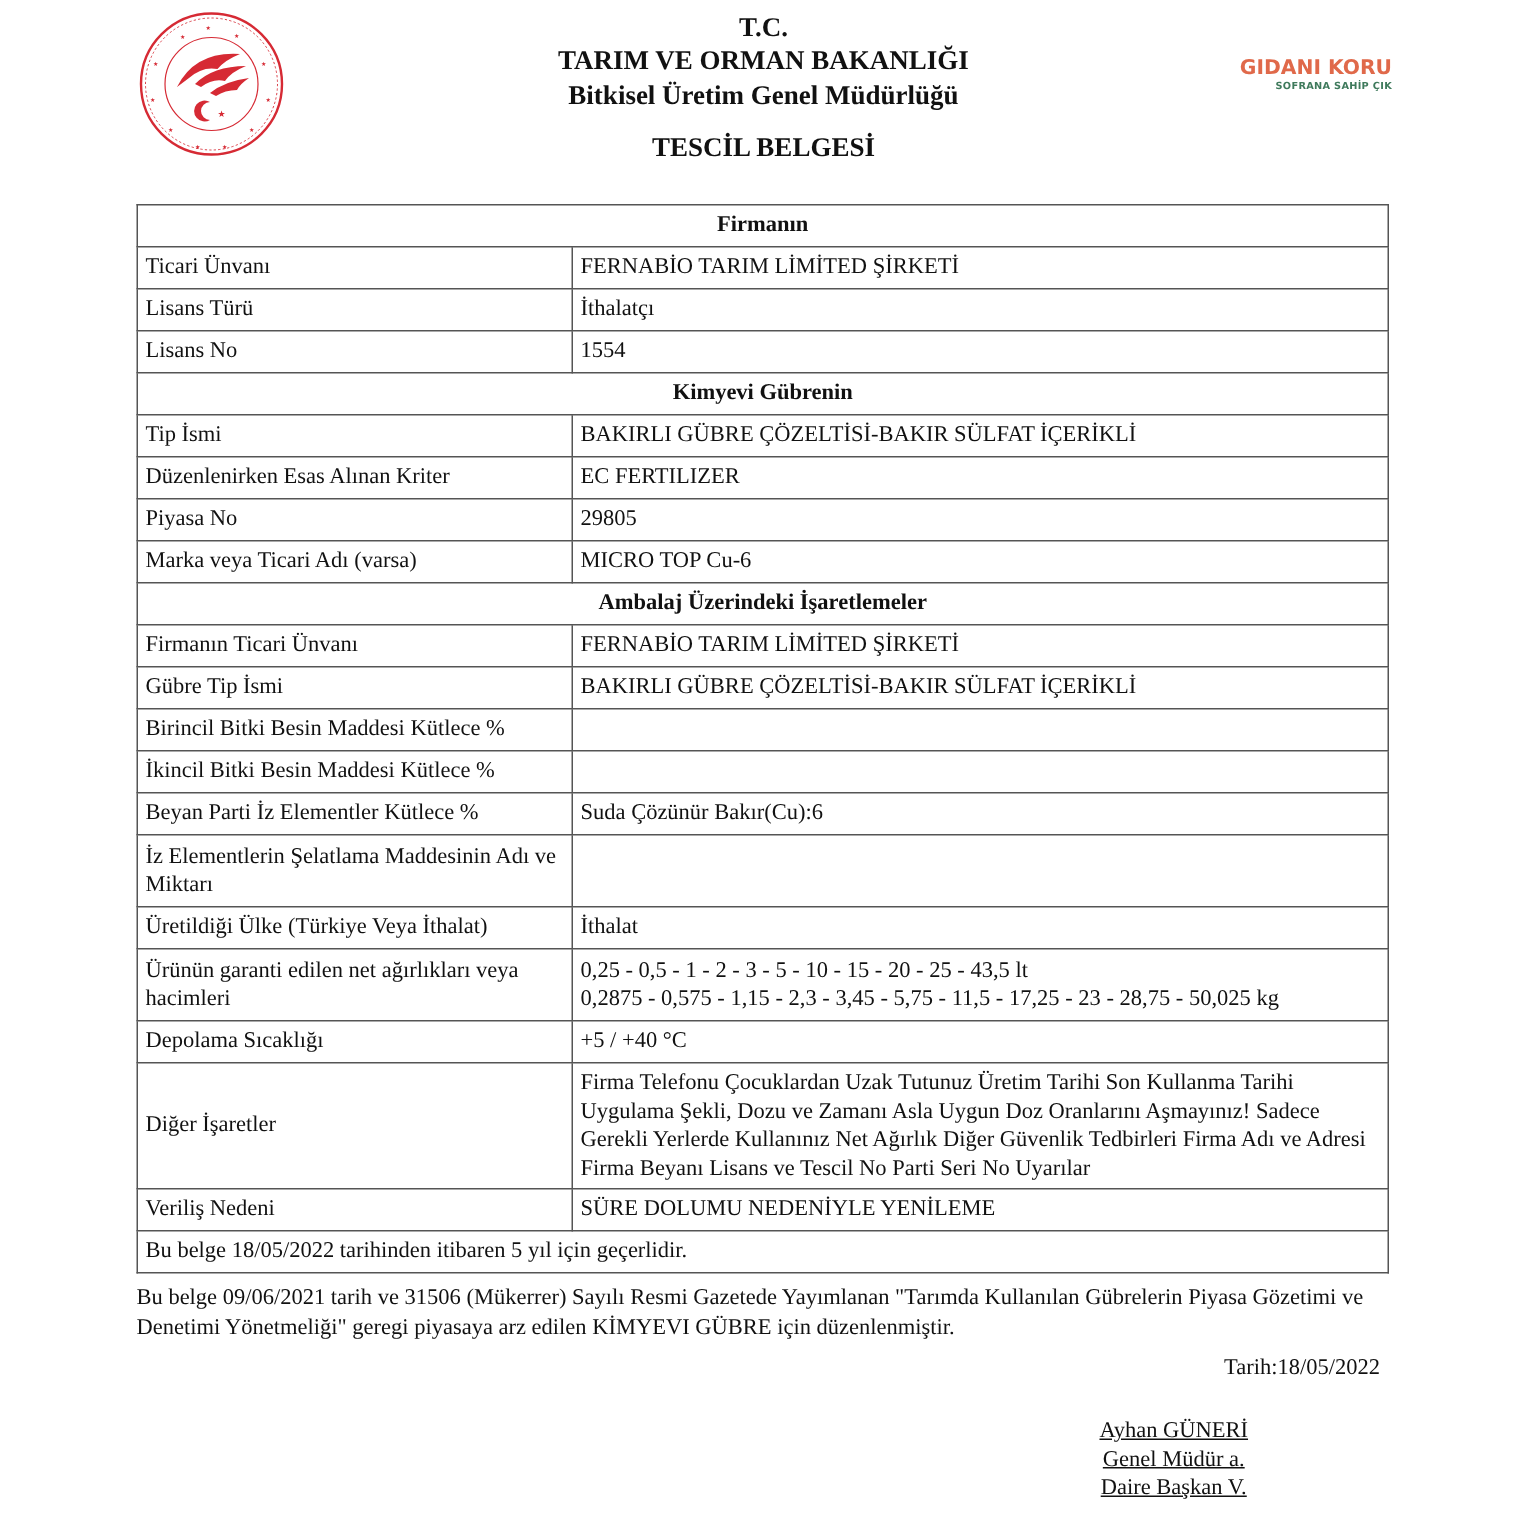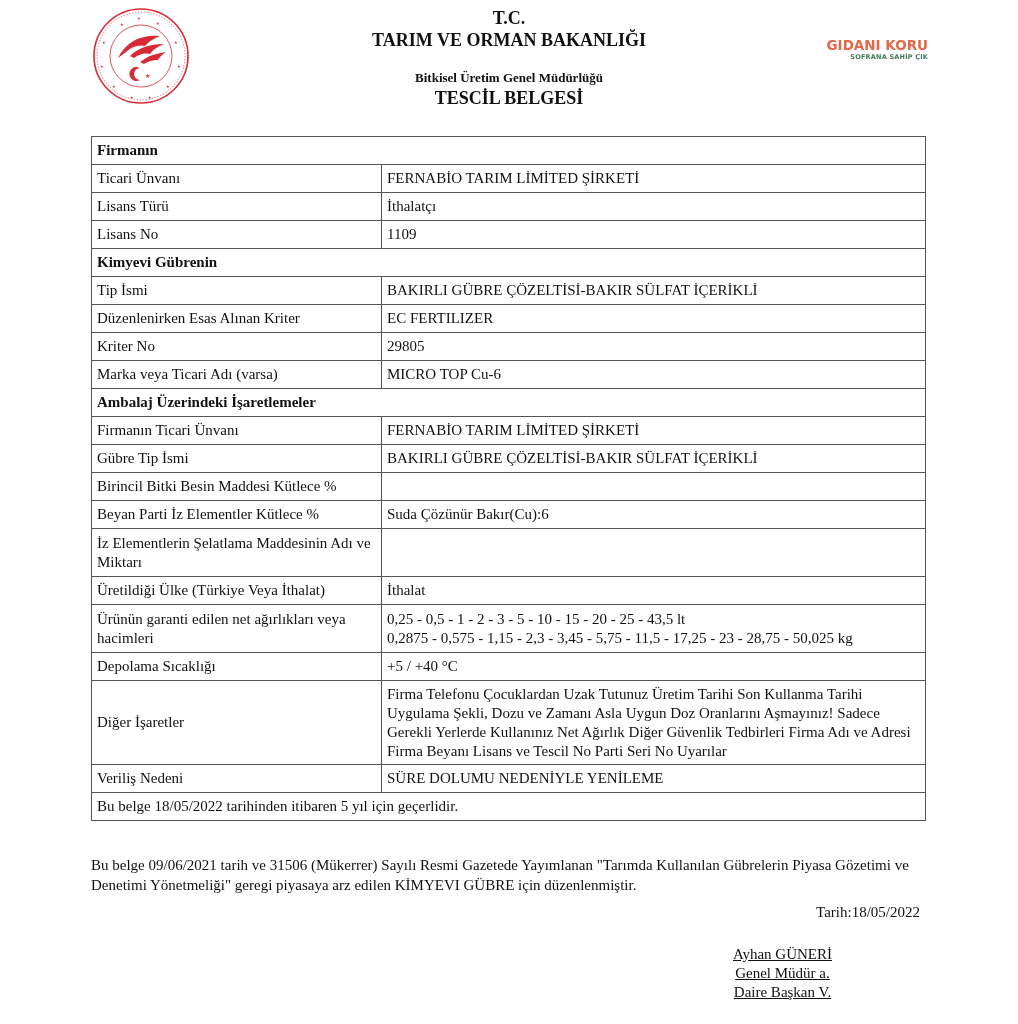--- a/index.html
+++ b/index.html
@@ -5,29 +5,29 @@
   html, body { margin:0; padding:0; background:#ffffff; }
   body { width:1018px; height:1024px; position:relative; overflow:hidden;
          font-family:"Liberation Serif", "DejaVu Serif", serif; color:#111; }
   .seal { position:absolute; left:90px; top:6px; width:102px; height:100px; }
   .brand { position:absolute; left:822px; top:38px; width:106px; text-align:right; }
   .brand-main { font-family:"DejaVu Sans", sans-serif; font-weight:bold; font-size:13.5px; color:#e0694a; letter-spacing:0px; line-height:15px; }
   .brand-sub { font-family:"DejaVu Sans", sans-serif; font-weight:bold; font-size:6.5px; color:#3f7a5c; letter-spacing:0.2px; line-height:9px; }
   .header { position:absolute; left:300px; width:418px; text-align:center; font-weight:bold; }
   .h1 { top:8px; font-size:18px; line-height:20px; }
   .h2 { top:30px; font-size:18px; line-height:20px; }
-  .h3 { top:68px; font-size:13px; line-height:20px; }
+  .h3 { top:53px; font-size:18px; line-height:20px; }
   .h4 { top:88px; font-size:18px; line-height:20px; }
 
   table.reg { position:absolute; left:91px; top:136px; width:834px; border-collapse:collapse; table-layout:fixed; }
   table.reg td { border:1px solid #555; font-size:15px; line-height:19px; padding:0 5px; vertical-align:middle; }
   table.reg col.c1 { width:290px; }
   table.reg col.c2 { width:544px; }
   table.reg tr { height:28px; }
-  table.reg td.section { font-weight:bold; }
+  table.reg td.section { font-weight:bold;text-align:center; }
   table.reg tr.tall2 { height:48px; }
   table.reg tr.tall4 { height:84px; }
   table.reg td.wrap { padding-top:2px; padding-bottom:2px; }
 
   .note { position:absolute; left:91px; top:855px; width:840px; font-size:15px; line-height:20px; }
   .date { position:absolute; right:98px; top:902px; font-size:15px; line-height:20px; }
   .sign { position:absolute; left:720px; top:945px; width:125px; text-align:center; font-size:15px; line-height:19px;text-decoration:underline; }
 </style>
 </head>
 <body>
@@ -80,56 +80,60 @@
     <tr>
       <td>Ticari Ünvanı</td>
       <td>FERNABİO TARIM LİMİTED ŞİRKETİ</td>
     </tr>
     <tr>
       <td>Lisans Türü</td>
       <td>İthalatçı</td>
     </tr>
     <tr>
       <td>Lisans No</td>
-      <td>1109</td>
+      <td>1554</td>
     </tr>
 
     <tr>
         <td colspan="2" class="section">Kimyevi Gübrenin</td>
       </tr>
     <tr>
       <td>Tip İsmi</td>
       <td>BAKIRLI GÜBRE ÇÖZELTİSİ-BAKIR SÜLFAT İÇERİKLİ</td>
     </tr>
     <tr>
       <td>Düzenlenirken Esas Alınan Kriter</td>
       <td>EC FERTILIZER</td>
     </tr>
     <tr>
-      <td>Kriter No</td>
+      <td>Piyasa No</td>
       <td>29805</td>
     </tr>
     <tr>
       <td>Marka veya Ticari Adı (varsa)</td>
       <td>MICRO TOP Cu-6</td>
     </tr>
 
     <tr>
         <td colspan="2" class="section">Ambalaj Üzerindeki İşaretlemeler</td>
       </tr>
     <tr>
       <td>Firmanın Ticari Ünvanı</td>
       <td>FERNABİO TARIM LİMİTED ŞİRKETİ</td>
     </tr>
     <tr>
       <td>Gübre Tip İsmi</td>
       <td>BAKIRLI GÜBRE ÇÖZELTİSİ-BAKIR SÜLFAT İÇERİKLİ</td>
     </tr>
     <tr>
       <td>Birincil Bitki Besin Maddesi Kütlece %</td>
+      <td></td>
+    </tr>
+    <tr>
+      <td>İkincil Bitki Besin Maddesi Kütlece %</td>
       <td></td>
     </tr>
     <tr>
       <td>Beyan Parti İz Elementler Kütlece %</td>
       <td>Suda Çözünür Bakır(Cu):6</td>
     </tr>
     <tr class="tall2">
       <td class="wrap">İz Elementlerin Şelatlama Maddesinin Adı ve Miktarı</td>
       <td></td>
     </tr>

